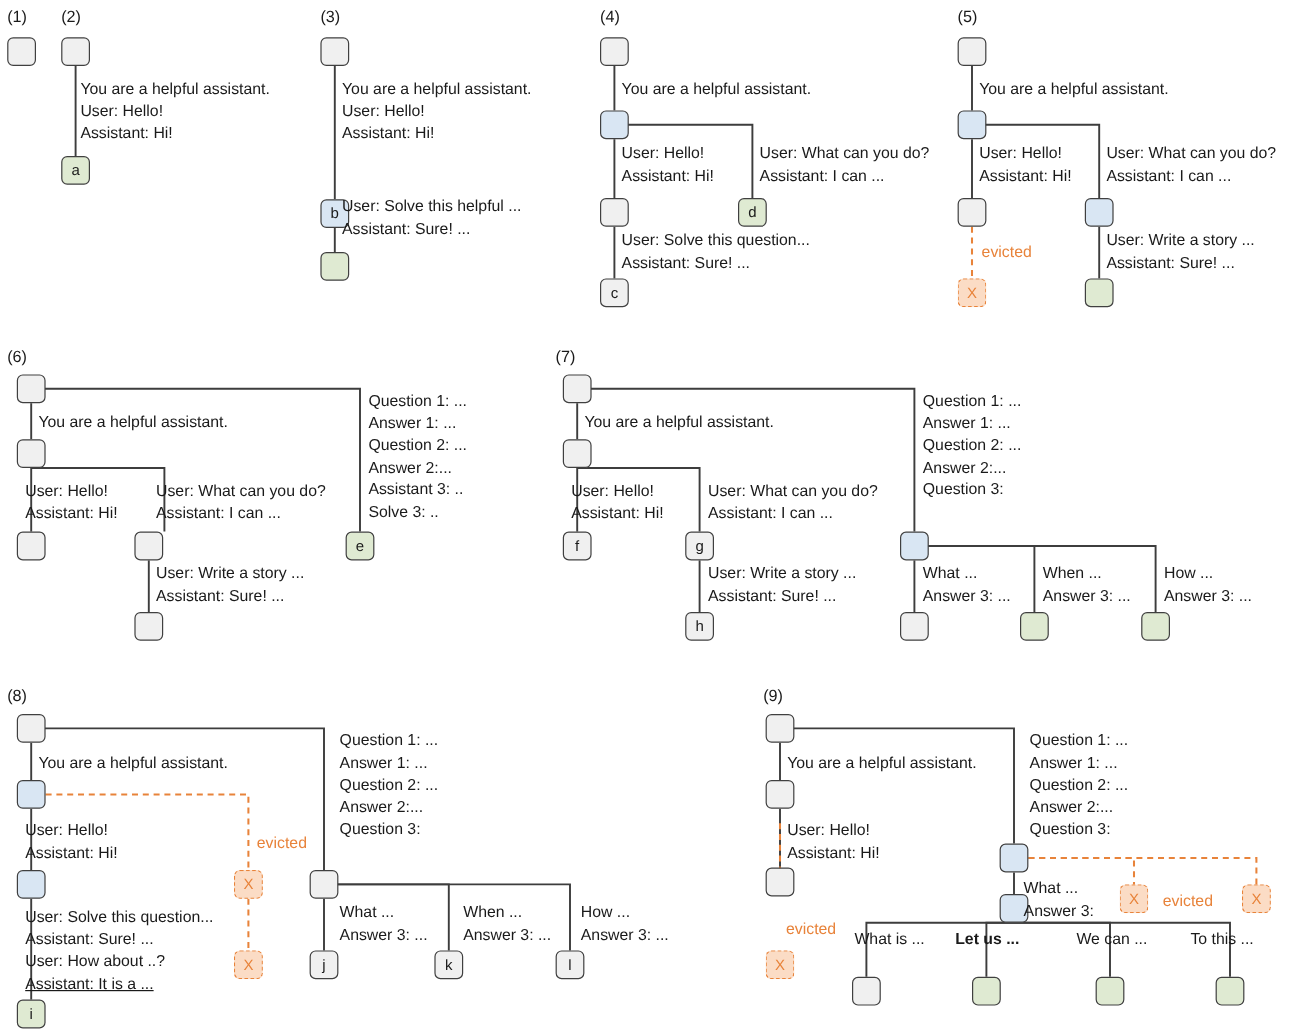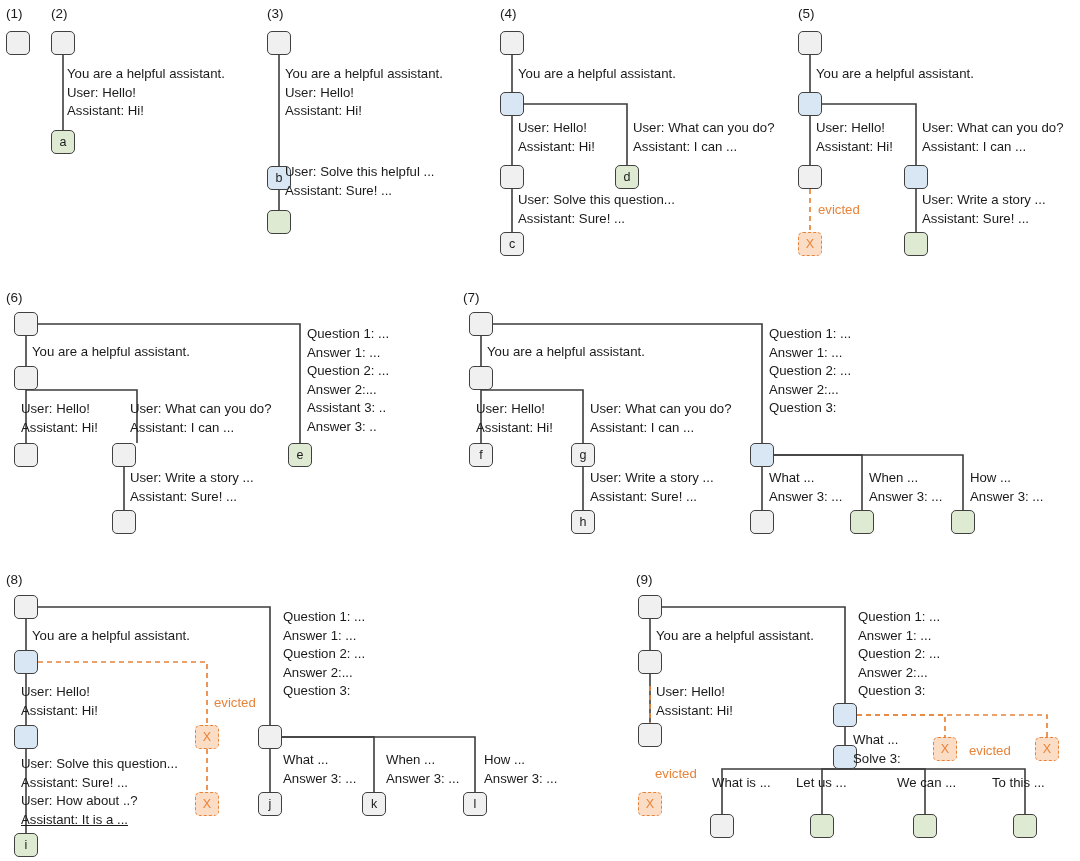--- a/index.html
+++ b/index.html
@@ -148,21 +148,21 @@
   <div class="txt" style="left:21px;top:418.5px;">Assistant: Hi!</div>
   <div class="txt" style="left:130px;top:400px;">User: What can you do?</div>
   <div class="txt" style="left:130px;top:418.5px;">Assistant: I can ...</div>
   <div class="txt" style="left:130px;top:469px;">User: Write a story ...</div>
   <div class="txt" style="left:130px;top:487.5px;">Assistant: Sure! ...</div>
   <div class="txt" style="left:307px;top:325px;">Question 1: ...</div>
   <div class="txt" style="left:307px;top:343.5px;">Answer 1: ...</div>
   <div class="txt" style="left:307px;top:362px;">Question 2: ...</div>
   <div class="txt" style="left:307px;top:380.5px;">Answer 2:...</div>
   <div class="txt" style="left:307px;top:399px;">Assistant 3: ..</div>
-  <div class="txt" style="left:307px;top:417.5px;">Answer 3: ..</div>
+  <div class="txt" style="left:307px;top:417.5px;">Solve 3: ..</div>
 
   <div class="panel-label" style="left:463px;top:290px;">(7)</div>
   <div class="node grey" style="left:469px;top:312px;"></div>
   <div class="node grey" style="left:469px;top:366px;"></div>
   <div class="node grey" style="left:469px;top:443px;">f</div>
   <div class="node grey" style="left:571px;top:443px;">g</div>
   <div class="node grey" style="left:571px;top:510px;">h</div>
   <div class="node blue" style="left:750px;top:443px;"></div>
   <div class="node grey" style="left:750px;top:510px;"></div>
   <div class="node green" style="left:850px;top:510px;"></div>
@@ -233,20 +233,20 @@
   <div class="txt" style="left:656px;top:627px;">You are a helpful assistant.</div>
   <div class="txt" style="left:656px;top:683px;">User: Hello!</div>
   <div class="txt" style="left:656px;top:701.5px;">Assistant: Hi!</div>
   <div class="evicted-label" style="left:655px;top:767px;">evicted</div>
   <div class="txt" style="left:858px;top:608px;">Question 1: ...</div>
   <div class="txt" style="left:858px;top:626.5px;">Answer 1: ...</div>
   <div class="txt" style="left:858px;top:645px;">Question 2: ...</div>
   <div class="txt" style="left:858px;top:663.5px;">Answer 2:...</div>
   <div class="txt" style="left:858px;top:682px;">Question 3:</div>
   <div class="txt" style="left:853px;top:731px;">What ...</div>
-  <div class="txt" style="left:853px;top:749.5px;">Solve 3:</div>
+  <div class="txt" style="left:853px;top:749.5px;">Answer 3:</div>
   <div class="evicted-label" style="left:969px;top:744px;">evicted</div>
   <div class="txt" style="left:712px;top:774px;">What is ...</div>
-  <div class="txt" style="left:796px;top:774px;">Let us ...</div>
+  <div class="txt" style="left:796px;top:774px;font-weight:bold;">Let us ...</div>
   <div class="txt" style="left:897px;top:774px;">We can ...</div>
   <div class="txt" style="left:992px;top:774px;">To this ...</div>
 
 </div>
 
 </body></html>

